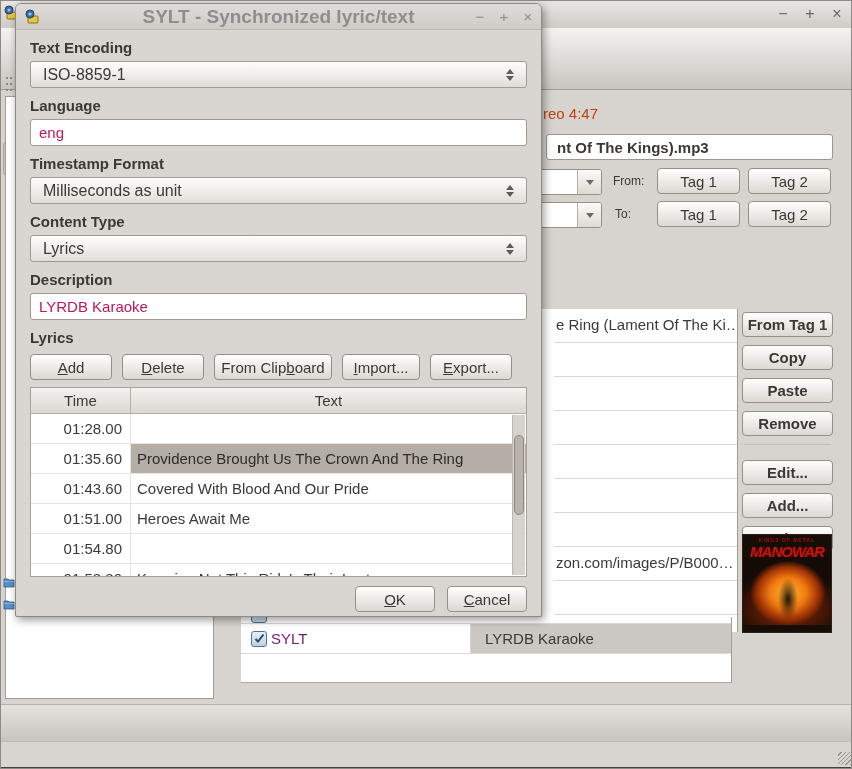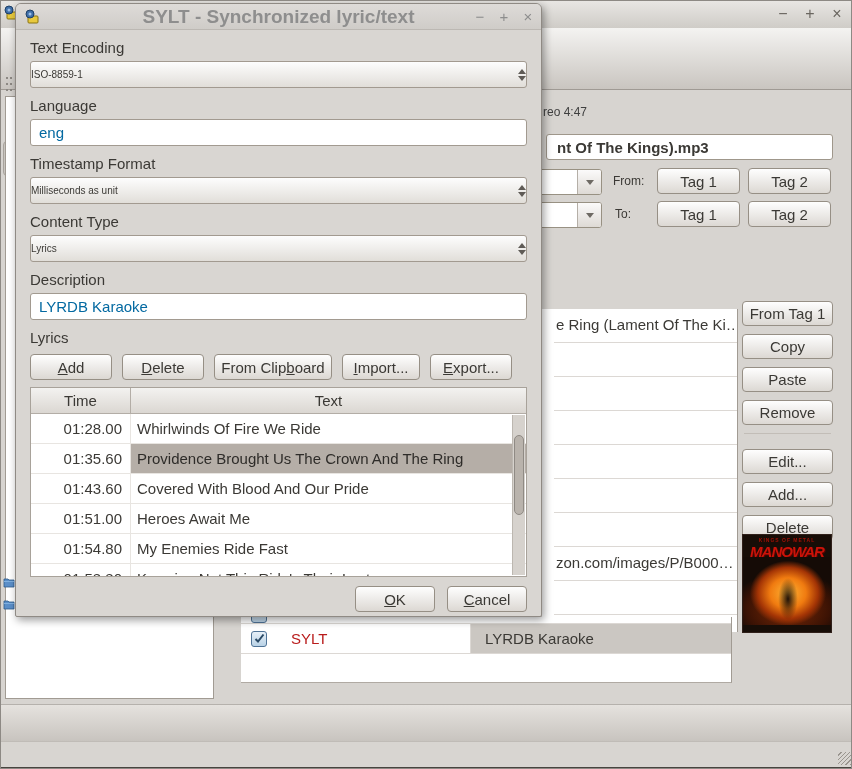--- a/index.html
+++ b/index.html
@@ -1,19 +1,19 @@
 <!DOCTYPE html>
 <html><head>
 <meta charset="utf-8">
 <style>
   html,body{margin:0;padding:0;background:#b0aca7;font-family:"Liberation Sans",sans-serif;}
   *{box-sizing:border-box;}
   #screen{position:relative;width:852px;height:769px;background:#d7d4d0;overflow:hidden;
           border-left:1px solid #989差;border:1px solid #8d8984;}
-  .txt{color:#404040;font-size:12px;text-align:center;}
+  .txt{color:#c2410c;font-size:15px;text-align:center;}
 
   
   #titlebar{position:absolute;left:0;top:0;width:852px;height:27px;
     background:linear-gradient(#e8e6e3,#cfccc7);}
   #toolbar{position:absolute;left:0;top:27px;width:852px;height:62px;
     background:linear-gradient(#f4f3f1,#c9c5c0);border-bottom:1px solid #9f9a94;}
   .win-controls{position:absolute;top:3px;right:6px;display:flex;gap:7px;}
   .win-btn{width:20px;height:20px;display:flex;align-items:center;justify-content:center;
     color:#6a6660;font-size:16px;line-height:1;cursor:default;}
   .grip-v{position:absolute;width:8px;height:20px;
@@ -51,30 +51,30 @@
 
   #bg-table{position:absolute;left:541px;top:308px;width:196px;height:323px;
     background:#fff;border-right:1px solid #a19b93;overflow:hidden;padding-left:12px;}
   .bg-row{height:34px;border-bottom:1px solid #dcd8d4;font-size:15px;color:#3b3935;
     padding:7px 0 0 2px;white-space:nowrap;overflow:hidden;}
 
   #bg-table2{position:absolute;left:240px;top:616px;width:491px;height:66px;
     background:#fff;border-right:1px solid #a19b93;border-bottom:1px solid #b0aaa3;overflow:hidden;}
   #sliver-row{position:relative;height:7px;border-bottom:1px solid #dcd8d4;overflow:hidden;}
   #sylt-row{display:flex;height:30px;border-bottom:1px solid #dcd8d4;}
-  #sylt-name-cell{width:230px;display:flex;align-items:center;gap:24px;padding-left:10px;
-    border-right:1px solid #dcd8d4;font-size:15px;color:#b91c1c;}
+  #sylt-name-cell{width:230px;display:flex;align-items:center;gap:4px;padding-left:10px;
+    border-right:1px solid #dcd8d4;font-size:15px;color:#701a75;}
   #sylt-value-cell{flex:1;background:#cbc7c2;display:flex;align-items:center;
     padding-left:14px;font-size:15px;color:#3b3935;}
   .cb{width:16px;height:16px;border:1px solid #4f7396;border-radius:3px;
     background:linear-gradient(#e7f0f8,#b9d2e6);display:flex;align-items:center;justify-content:center;}
   .cb svg{display:block;}
 
   
-  #frame-btns{position:absolute;left:741px;top:300px;width:91px;}
+  #frame-btns{position:absolute;left:741px;top:311px;width:91px;font-weight:bold;}
   .fbtn{height:25px;margin-bottom:8px;}
   .fb-gap{height:8px;border-top:1px solid #c2bdb7;margin:0 2px 8px 2px;}
 
   
   #album-art{position:absolute;left:741px;top:533px;width:90px;height:99px;
     background:#170d07;overflow:hidden;border:1px solid #30201a;}
   .aa-top{position:absolute;top:2px;width:100%;text-align:center;color:#a01006;
     font-size:5px;letter-spacing:1px;font-weight:bold;}
   .aa-logo{position:absolute;top:8px;width:100%;text-align:center;color:#cb1309;
     font-size:15px;font-weight:bold;font-style:italic;letter-spacing:-1px;
@@ -92,31 +92,31 @@
   #dlg-titlebar{position:relative;height:26px;background:linear-gradient(#dedbd8,#cfccc8);
     border-bottom:1px solid #bcb8b3;border-radius:5px 5px 0 0;
     display:flex;align-items:center;}
   #dlg-title{position:absolute;left:0;right:0;text-align:center;color:#8e8e8e;
     font-weight:bold;font-size:19px;}
   #dlg-app-icon{position:absolute;left:8px;top:5px;width:16px;height:16px;}
   #dlg-controls{position:absolute;top:2px;right:4px;display:flex;gap:6px;}
   .dlg-win-btn{width:18px;height:20px;display:flex;align-items:center;justify-content:center;
     color:#8d8d8d;font-size:15px;}
   #dlg-body{padding:0 14px;}
-  .dlg-label{margin:9px 0 5px 0;font-size:15px;color:#3b3935;}
+  .dlg-label{margin:9px 0 5px 0;font-size:15px;color:#3b3935;font-weight:bold;}
   .combo{height:27px;border:1px solid #a29a90;border-radius:3px;
     background:linear-gradient(#fdfdfd,#e1ded9);display:flex;align-items:center;
-    padding:0 0;font-size:10px;color:#3b3935;}
+    padding:0 12px;font-size:16px;color:#3b3935;}
   .combo .spin{margin-left:auto;display:flex;flex-direction:column;gap:2px;align-items:center;}
   .tri-up{width:0;height:0;border-left:4px solid transparent;border-right:4px solid transparent;
     border-bottom:5px solid #5f5b56;}
   .tri-dn{width:0;height:0;border-left:4px solid transparent;border-right:4px solid transparent;
     border-top:5px solid #5f5b56;}
   .dlg-input{width:100%;height:27px;background:#fff;border:1px solid #a29a90;border-radius:3px;
-    padding:0 8px;font-family:"Liberation Sans",sans-serif;font-size:15px;color:#0369a1;}
+    padding:0 8px;font-family:"Liberation Sans",sans-serif;font-size:15px;color:#be185d;}
   #dlg-btn-row{display:flex;gap:10px;margin:8px 0 7px 0;}
   .dlg-btn{height:26px;}
   .b-add{width:82px;} .b-del{width:82px;} .b-clip{width:118px;} .b-imp{width:78px;} .b-exp{width:82px;}
   .mn{text-decoration:underline;}
 
   #lyrics-table{position:relative;height:190px;border:1px solid #a8a29a;background:#fff;overflow:hidden;}
   #lyr-header{display:flex;height:26px;background:linear-gradient(#f3f2f0,#dbd7d2);
     border-bottom:1px solid #b3ada6;}
   .lyr-h{display:flex;align-items:center;justify-content:center;font-size:15px;color:#3b3935;}
   .lyr-h-time{width:100px;border-right:1px solid #b3ada6;}
@@ -304,37 +304,35 @@
         </div>
 
       <div id="lyrics-table">
         <div id="lyr-header">
           <div class="lyr-h lyr-h-time">Time</div>
           <div class="lyr-h lyr-h-text">Text</div>
         </div>
         <div id="lyrics-rows">
             <div class="lyr-row">
               <div class="lyr-time">01:28.00</div>
-              <div class="lyr-text">Whirlwinds Of Fire We Ride</div>
             </div>
             <div class="lyr-row">
               <div class="lyr-time">01:35.60</div>
               <div class="lyr-text sel">Providence Brought Us The Crown And The Ring</div>
             </div>
             <div class="lyr-row">
               <div class="lyr-time">01:43.60</div>
               <div class="lyr-text">Covered With Blood And Our Pride</div>
             </div>
             <div class="lyr-row">
               <div class="lyr-time">01:51.00</div>
               <div class="lyr-text">Heroes Await Me</div>
             </div>
             <div class="lyr-row">
               <div class="lyr-time">01:54.80</div>
-              <div class="lyr-text">My Enemies Ride Fast</div>
             </div>
             <div class="lyr-row">
               <div class="lyr-time">01:58.80</div>
               <div class="lyr-text">Knowing Not This Ride's Their Last</div>
             </div>
           </div>
         <div id="lyr-scroll">
           <div id="lyr-thumb"></div>
         </div>
       </div>

